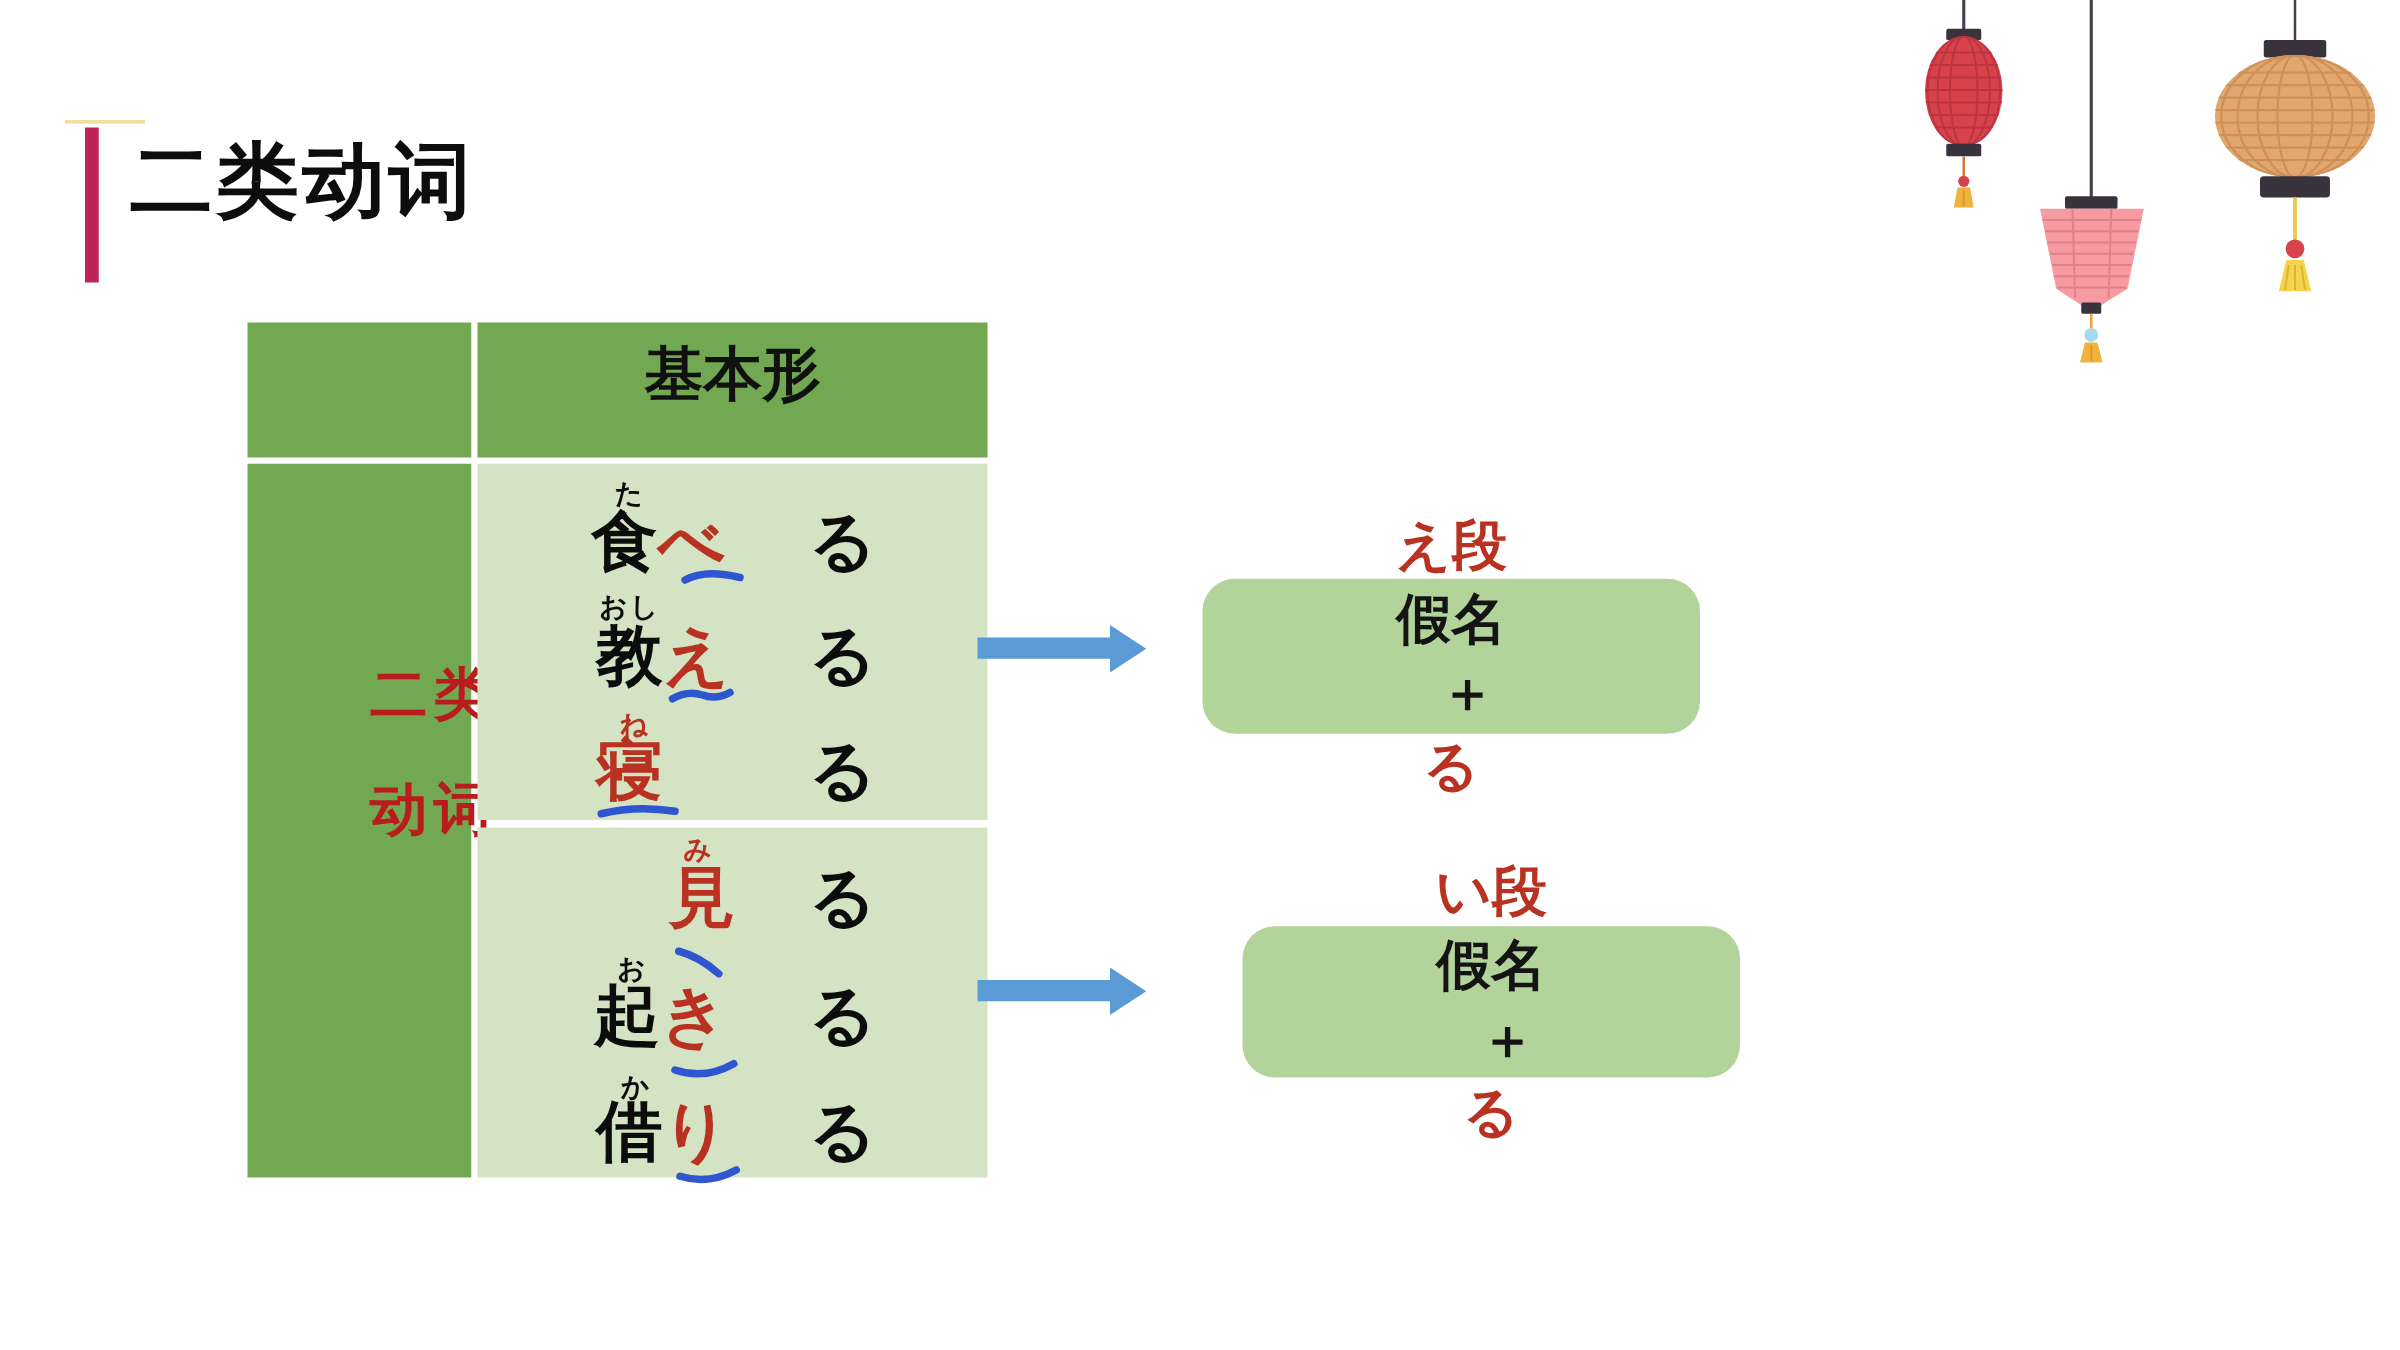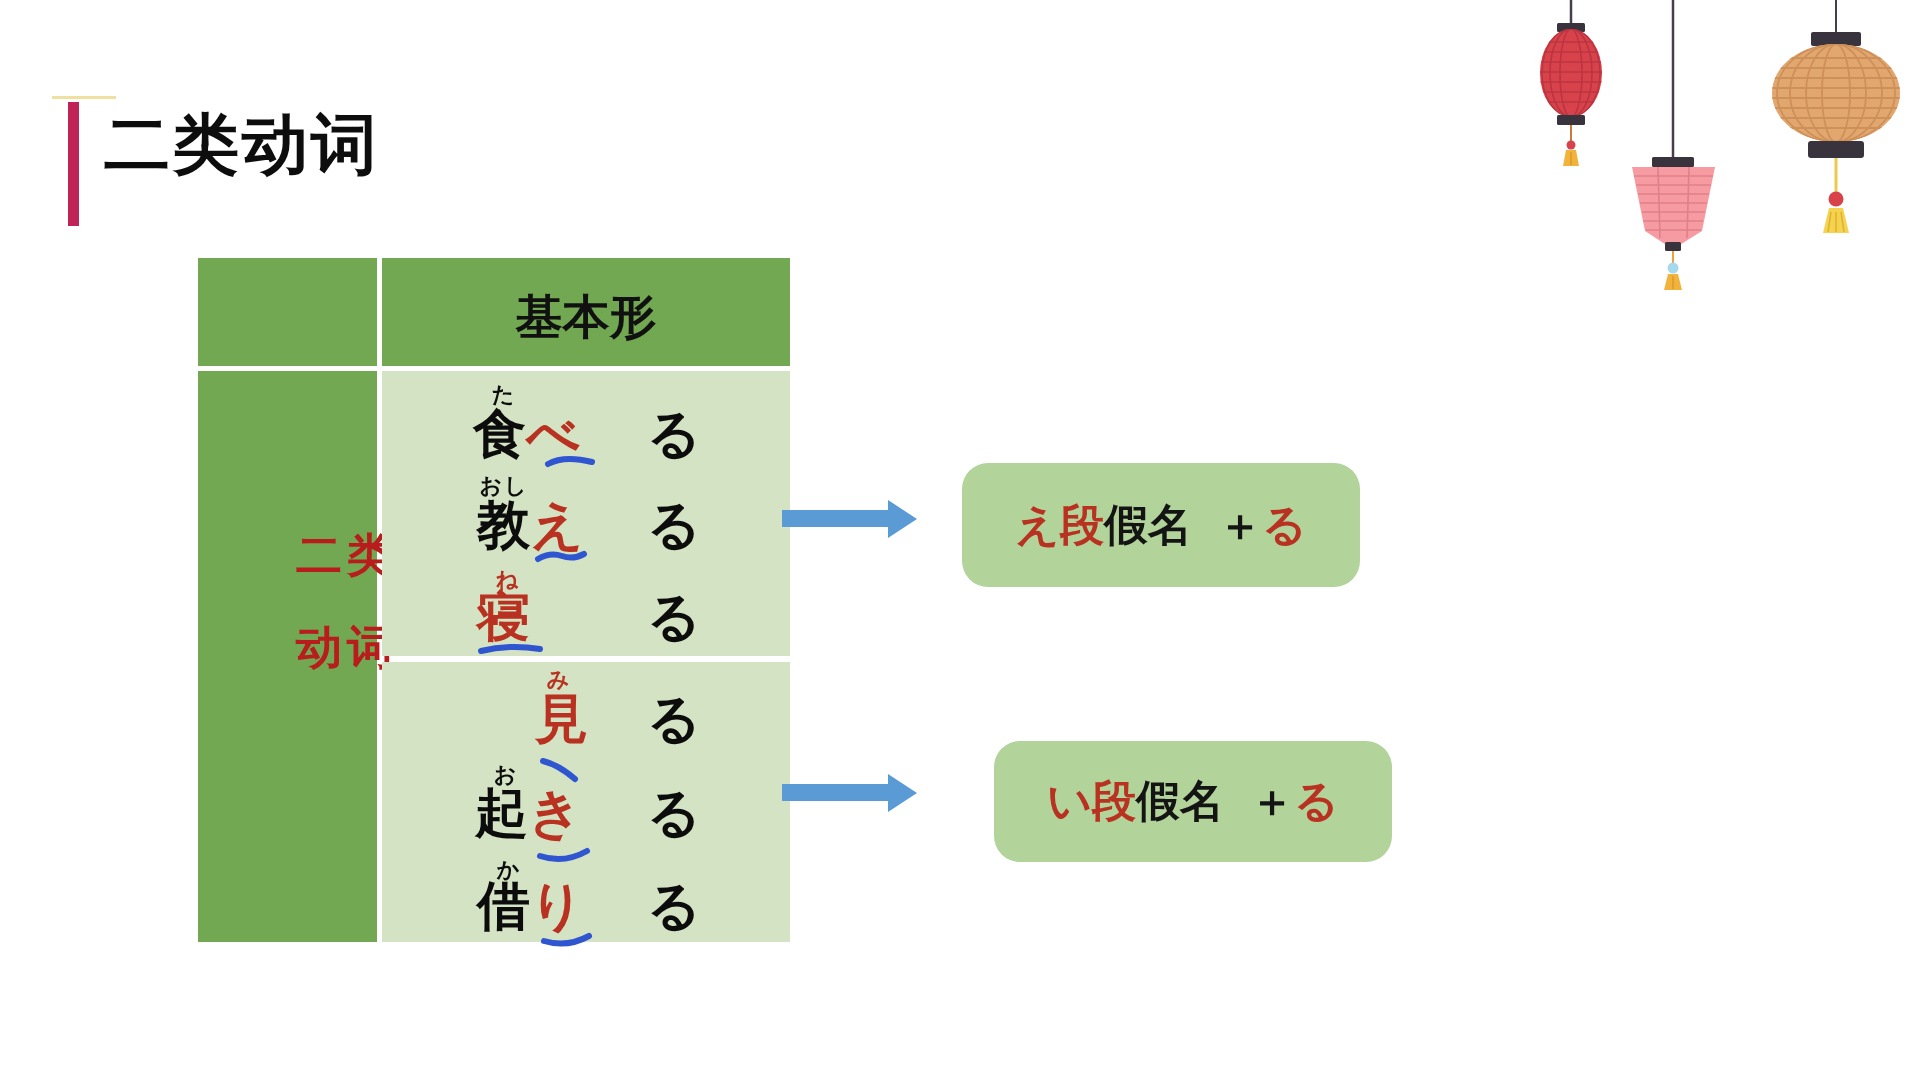--- a/index.html
+++ b/index.html
@@ -16,21 +16,21 @@
     position:absolute; left:104px; top:108px;
     font-family:"Liberation Sans","DejaVu Sans",sans-serif;
     font-weight:900; font-size:66px; line-height:1.1; color:#0d0d0d; letter-spacing:3px;
   }
 
   
   .tbl { position:absolute; left:198px; top:258px; width:592px; height:684px; }
   .cell { position:absolute; }
   .hdr-left  { left:0;   top:0;   width:179px; height:108px; background:#71a851; }
   .hdr-main  { left:184px; top:0; width:408px; height:108px; background:#71a851;
-               text-align:center; padding-top:28px; font-size:47px; font-weight:700; color:#111; }
+               text-align:center; padding-top:10px; font-size:47px; font-weight:700; color:#111; }
   .rowlabel-cell { left:0; top:113px; width:179px; height:571px; background:#71a851; }
   .body-upper { left:184px; top:113px; width:408px; height:285px; background:#d3e3c3; }
   .body-lower { left:184px; top:404px; width:408px; height:280px; background:#d3e3c3; }
 
   .rowlabel-line { position:absolute; left:0; width:200px; text-align:right;
                    font-size:46px; font-weight:700; color:#b91c1c; letter-spacing:5px; line-height:1;}
   .rl1 { top:275px; } .rl2 { top:347px;margin-top:20px; }
 
   .verb-row { position:absolute; font-size:53px; font-weight:700; line-height:1; color:#0c0c0c; white-space:nowrap; }
   .verb-row .red { color:#b93120; }
@@ -49,21 +49,21 @@
   .marks { position:absolute; left:0; top:0; width:592px; height:700px; pointer-events:none; }
 
   
   .arrow { position:absolute; width:140px; height:42px; }
   .arrow1 { left:780px; top:498px; }
   .arrow2 { left:780px; top:772px; }
 
   
   .rulebox { position:absolute; left:962px; width:398px; background:#b2d49b; border-radius:26px;
              display:flex; align-items:center; justify-content:center;
-             font-size:44px; font-weight:700; color:#141414; white-space:nowrap; }
+             font-size:44px; font-weight:700; color:#141414; white-space:nowrap;flex-direction:column; }
   .rulebox1 { top:463px; height:124px; }
   .rulebox2 { top:741px; height:121px;margin-left:32px; }
   .rulebox .red { color:#b93120; }
   .rulebox .plus { margin-left:26px; }
 
   
   .lanterns { position:absolute; left:1500px; top:0; width:420px; height:300px; }
 </style>
 </head>
 <body>

